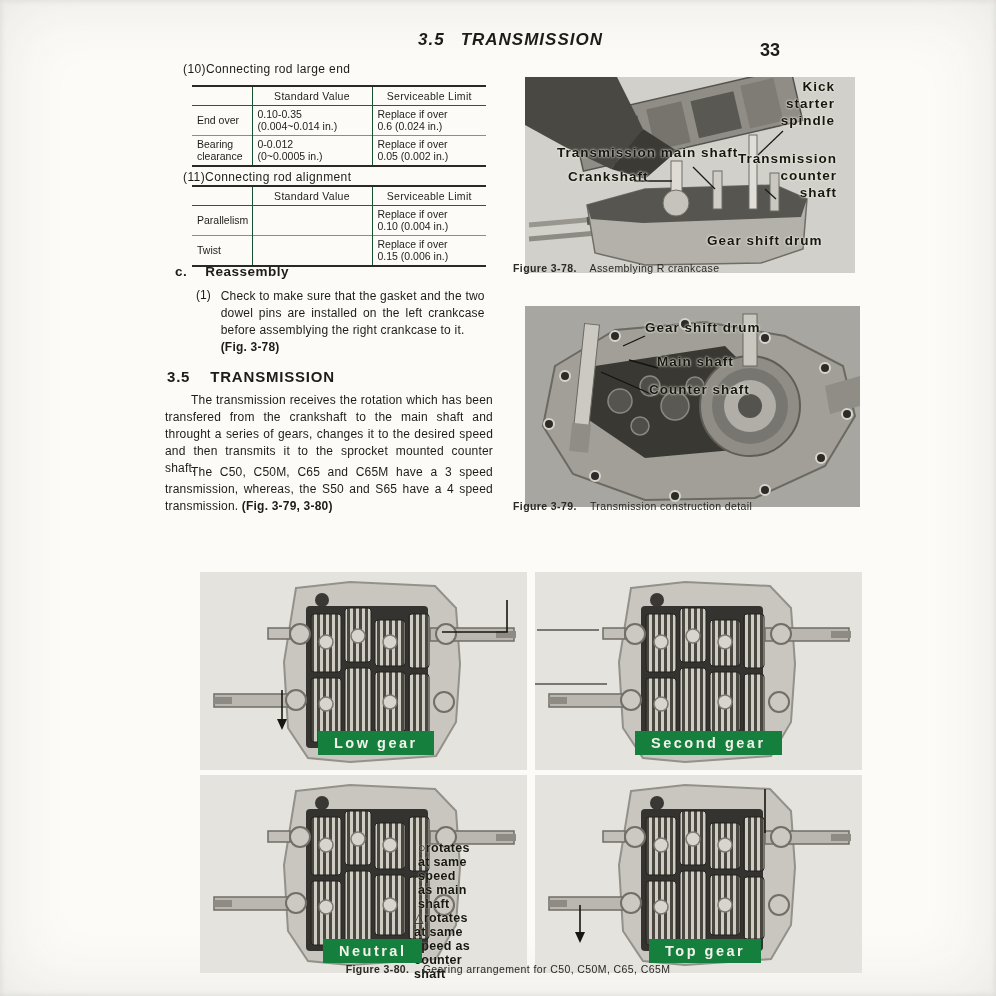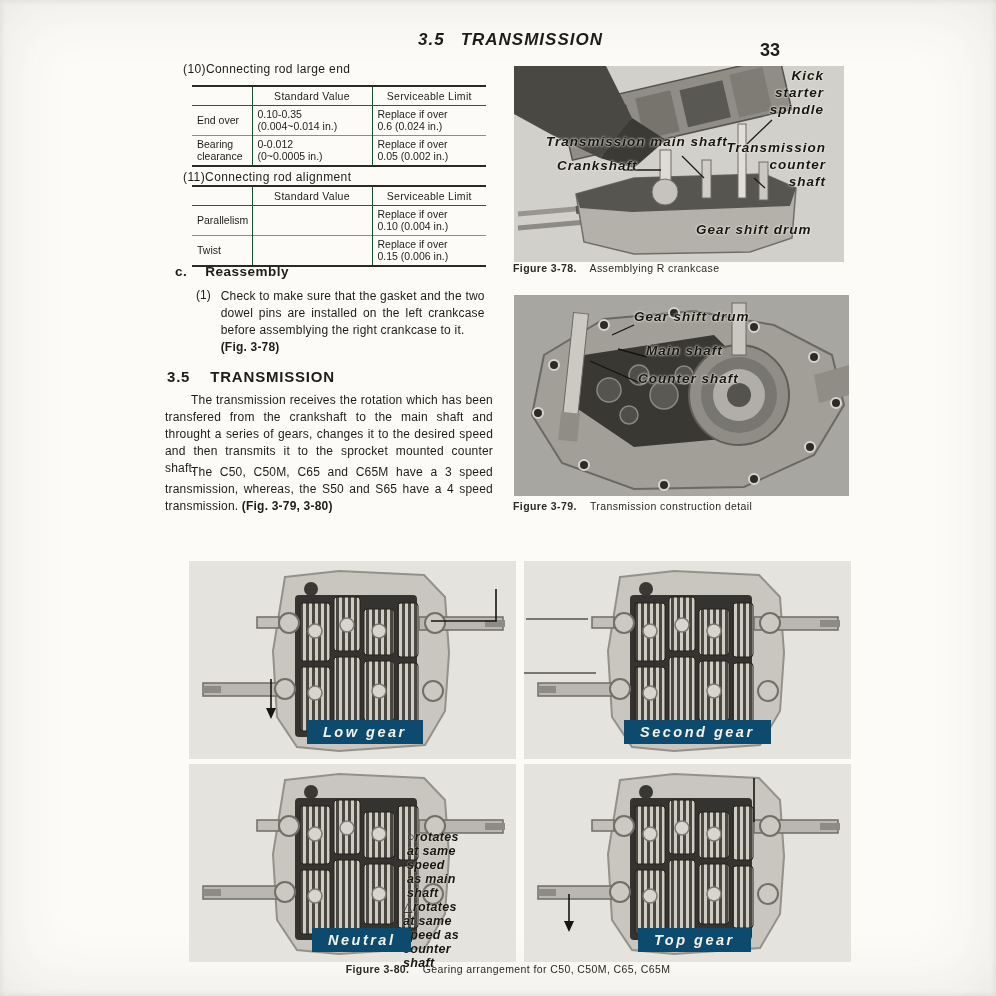--- a/index.html
+++ b/index.html
@@ -24,28 +24,28 @@
   .spec td+td,.spec th+th{border-left:1px solid #14532d;}
   .spec tbody tr+tr td{border-top:1px solid #8e8c83;}
   .sub-head{font-size:13.5px;font-weight:bold;display:flex;gap:18px;letter-spacing:.5px;}
   .list-item{display:flex;gap:10px;font-size:12px;}
   .list-item .txt{width:264px;text-align:justify;line-height:17px;letter-spacing:.2px;}
   .sec-head{font-size:15px;font-weight:bold;display:flex;gap:20px;letter-spacing:.8px;}
   .para{font-size:12px;line-height:17px;text-align:justify;width:328px;letter-spacing:.2px;}
   .indent{text-indent:26px;}
   .bold{font-weight:bold;}
   
-  .photo{margin:0;padding:4px;position:absolute;font-style:italic;}
+  .photo{margin:11px;padding:4px;position:absolute;}
   .photo svg{display:block;}
   .plab{position:absolute;font-size:13.5px;font-weight:bold;letter-spacing:1px;color:#17160f;
         text-shadow:0 0 3px rgba(240,238,230,.9),0 0 2px rgba(240,238,230,.9);line-height:1.25;}
   .r{text-align:right;}
   .caption{font-size:10.5px;letter-spacing:.4px;color:#2a2924;}
   .cap-b{font-weight:bold;margin-right:10px;}
-  .plate{position:absolute;background:#0c4a6e;color:#f2f1ea;font-weight:bold;font-size:14.5px;
+  .plate{position:absolute;background:#15803d;color:#f2f1ea;font-weight:bold;font-size:14.5px;
          letter-spacing:2.5px;padding:4px 16px;white-space:nowrap;}
   .note{position:absolute;font-size:12.5px;font-weight:bold;line-height:1.12;color:#17160f;letter-spacing:.3px;
         text-shadow:0 0 2px rgba(240,238,230,.8);}
   .cap80{top:963px;left:248px;width:520px;text-align:center;}
 </style>
 </head>
 <body>
 
 <svg width="0" height="0" style="position:absolute" aria-hidden="true">
   <defs>

